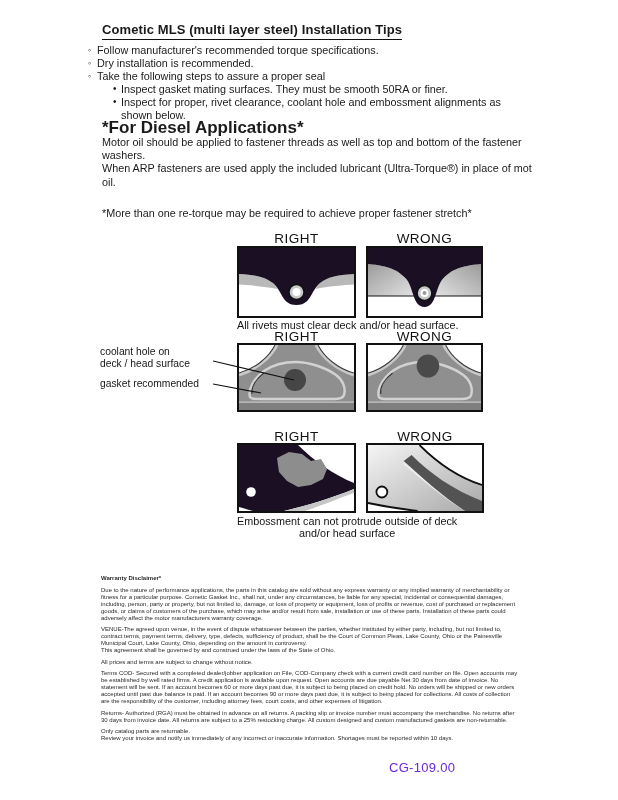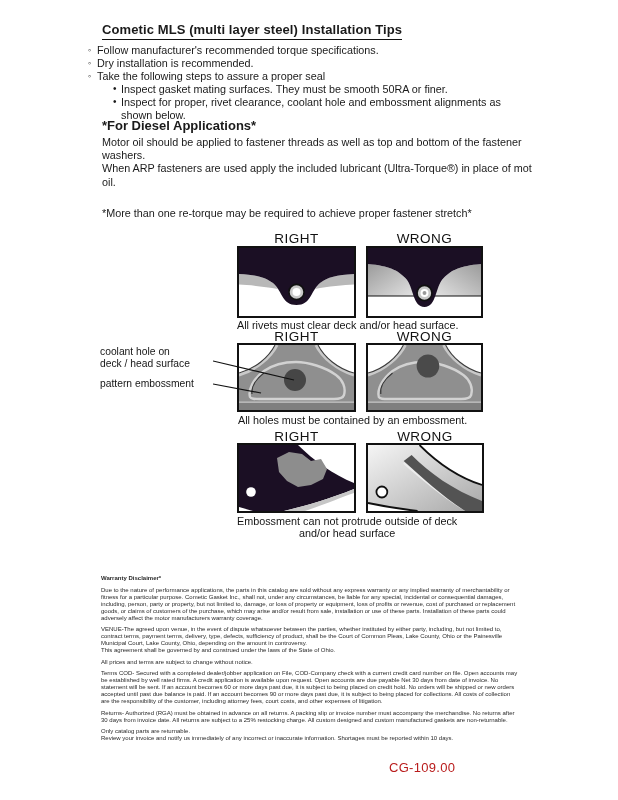--- a/index.html
+++ b/index.html
@@ -8,38 +8,38 @@
 
   .title{position:absolute;left:102px;top:22px;font-size:13px;font-weight:bold;
          border-bottom:1.5px solid #111;padding-bottom:2px;letter-spacing:0.1px;}
 
   .bullets{position:absolute;left:88px;top:44px;font-size:10.8px;line-height:12.9px;}
   .b-row{display:flex;}
   .b-marker{width:9px;font-size:9px;flex:0 0 auto;}
   .b-sub{margin-left:25px;}
   .b-sub .b-marker{width:8px;font-size:10px;}
 
-  .diesel-h{position:absolute;left:102px;top:118px;font-size:13px;font-weight:bold;}
+  .diesel-h{position:absolute;left:102px;top:118px;font-size:17px;font-weight:bold;}
   .para{position:absolute;left:102px;font-size:10.8px;line-height:13.2px;white-space:pre-line;width:440px;}
   .p1{top:136px;} .p2{top:166px;} .pnote{top:207px;}
 
   .dlabel{position:absolute;font-size:13.5px;letter-spacing:0.5px;color:#111;text-align:center;}
   .dbox{position:absolute;border:2px solid #111;background:#fff;box-sizing:border-box;}
   .dbox svg{display:block;width:100%;height:100%;}
   .caption{position:absolute;font-size:10.8px;line-height:11.8px;color:#161616;white-space:pre-line;text-align:center;}
 
   .lbl-left{position:absolute;left:100px;width:113px;text-align:left;
             font-size:10.3px;line-height:11.5px;white-space:pre-line;color:#161616;}
   .pointer-overlay{position:absolute;left:213px;top:350px;width:92px;height:50px;z-index:5;pointer-events:none;}
 
   .legal{position:absolute;left:101px;top:575px;width:419px;font-size:6px;line-height:7px;color:#2a2a2a;}
   .legal-h{font-weight:bold;margin:0 0 5px 0;font-size:6px;}
   .legal p{margin:0 0 4.5px 0;white-space:pre-line;}
 
-  .code{position:absolute;left:389px;top:760px;font-size:13px;letter-spacing:0.3px;color:#b91c1c;}
+  .code{position:absolute;left:389px;top:760px;font-size:13px;letter-spacing:0.3px;color:#6d28d9;}
 </style>
 </head>
 <body>
 
 <div class="page">
 
   <div class="title">Cometic MLS (multi layer steel) Installation Tips</div>
 
   <div class="bullets">
     <div class="b-row">
@@ -104,21 +104,21 @@
     </svg>
   </div>
 
   <div class="caption" style="left:237px;top:320px;">All rivets must clear deck and/or head surface.</div>
 
   <div class="dlabel" style="left:237px;top:329px;width:119px;">RIGHT</div>
   <div class="dlabel" style="left:366px;top:329px;width:117px;">WRONG</div>
 
   <div class="lbl-left" style="top:346px;">coolant hole on
 deck / head surface</div>
-  <div class="lbl-left" style="top:378px;">pattern embossment</div>
+  <div class="lbl-left" style="top:378px;">gasket recommended</div>
 
   <svg class="pointer-overlay" viewBox="0 0 92 50">
     <line x1="0" y1="11" x2="81" y2="30" stroke="#111" stroke-width="1.2"></line>
     <line x1="0" y1="34" x2="48" y2="43" stroke="#111" stroke-width="1.2"></line>
   </svg>
 
   <div class="dbox" style="left:237px;top:343px;width:119px;height:69px;">
     <svg viewBox="0 0 115 65" preserveAspectRatio="none">
       <rect x="0" y="0" width="115" height="65" fill="#8f8f8f"></rect>
       <path d="M0,0 H38 C32,12 17,25 0,30 Z" fill="#ffffff"></path>
@@ -145,21 +145,20 @@
       <path d="M77,0 C83,12 98,25 115,30" stroke="#c9c9c9" stroke-width="3" fill="none"></path>
       <path d="M79,0 C85,12 99,24 115,28" stroke="#3c3c3c" stroke-width="1.1" fill="none"></path>
       <rect x="0" y="56.5" width="115" height="1.4" fill="#c4c4c4"></rect>
       <rect x="0" y="57.9" width="115" height="7.1" fill="#7f7f7f"></rect>
       <path d="M11,52 C9,45 14,34 25,26 C35,19 48,17 57,17 C69,17 86,22 97,30 C104,35 107,43 105,50 C104,53 100,54 95,54 L21,54 C15,54 12,54 11,52 Z" stroke="#d2d2d2" stroke-width="2.4" fill="none"></path>
       <path d="M13,49 C12,42 17,34 25,28" stroke="#383838" stroke-width="1.2" fill="none"></path>
       <circle cx="61" cy="21" r="11.5" fill="#4a4a4a"></circle>
     </svg>
   </div>
 
-  <div class="caption" style="left:238px;top:415px;">All holes must be contained by an embossment.</div>
 
   <div class="dlabel" style="left:237px;top:429px;width:119px;">RIGHT</div>
   <div class="dlabel" style="left:366px;top:429px;width:118px;">WRONG</div>
 
   <div class="dbox" style="left:237px;top:443px;width:119px;height:70px;">
     <svg viewBox="0 0 115 66" preserveAspectRatio="none">
       <path d="M0,0 H59 C74,15 95,30 115,38 L115,44 C90,54 66,61 45,66 L0,66 Z" fill="#1b0f24"></path>
       <path d="M115,44 C90,54 66,61 45,66 L66,66 C87,59 103,52 115,48 Z" fill="#c6c6c6"></path>
       <path d="M0,62 C5,63.5 9,64.5 14,66 L0,66 Z" fill="#ffffff"></path>
       <polygon points="38,13 50,7 63,9 72,16 82,14 88,24 84,34 72,40 59,42 48,36 40,27" fill="#8d8d8d"></polygon>

